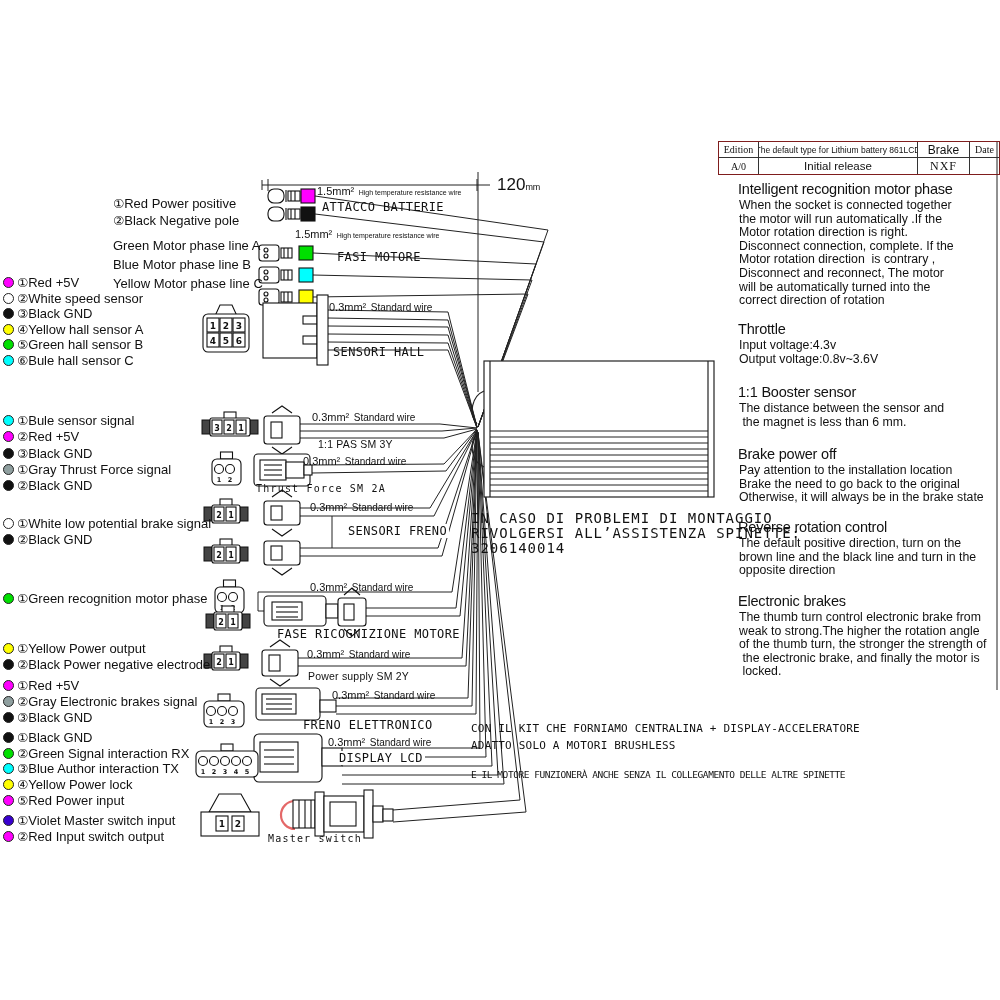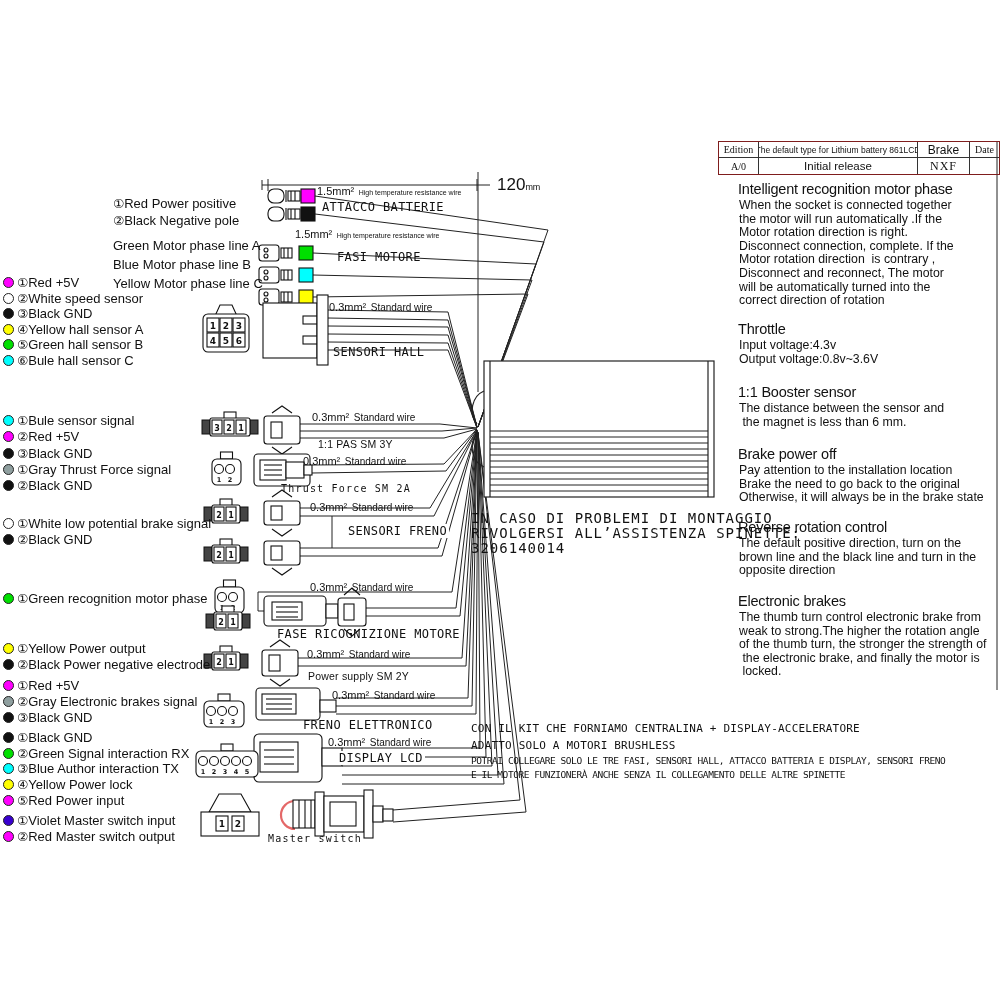--- a/index.html
+++ b/index.html
@@ -443,52 +443,51 @@
 </div>
 <div class="wg" id="wg8">
   <div class="wi"><span class="dot" style="background: rgb(17, 17, 17);"></span><span class="cnum">①</span><span>Black GND</span></div>
   <div class="wi"><span class="dot" style="background: rgb(0, 224, 0);"></span><span class="cnum">②</span><span>Green Signal interaction RX</span></div>
   <div class="wi"><span class="dot" style="background: rgb(0, 255, 255);"></span><span class="cnum">③</span><span>Blue  Author interaction TX</span></div>
   <div class="wi"><span class="dot" style="background: rgb(255, 255, 0);"></span><span class="cnum">④</span><span>Yellow Power lock</span></div>
   <div class="wi"><span class="dot" style="background: rgb(255, 0, 255);"></span><span class="cnum">⑤</span><span>Red Power input</span></div>
 </div>
 <div class="wg" id="wg9">
   <div class="wi"><span class="dot" style="background: rgb(58, 0, 208);"></span><span class="cnum">①</span><span>Violet  Master switch input</span></div>
-  <div class="wi"><span class="dot" style="background: rgb(255, 0, 255);"></span><span class="cnum">②</span><span>Red Master switch output</span></div>
+  <div class="wi"><span class="dot" style="background: rgb(255, 0, 255);"></span><span class="cnum">②</span><span>Red Input switch output</span></div>
 </div>
 
 <div class="spec" style="left:317px;top:181px"><span class="ssz">1.5mm²</span> <span class="sds-sm">High temperature resistance wire</span></div>
 <div class="spec" style="left:295px;top:224px"><span class="ssz">1.5mm²</span> <span class="sds-sm">High temperature resistance wire</span></div>
 <div class="spec" style="left:329px;top:297px"><span class="ssz">0.3mm²</span> <span class="sds">Standard wire</span></div>
 <div class="spec" style="left:312px;top:407px"><span class="ssz">0.3mm²</span> <span class="sds">Standard wire</span></div>
 <div class="spec" style="left:303px;top:451px"><span class="ssz">0.3mm²</span> <span class="sds">Standard wire</span></div>
 <div class="spec" style="left:310px;top:497px"><span class="ssz">0.3mm²</span> <span class="sds">Standard wire</span></div>
 <div class="spec" style="left:310px;top:577px"><span class="ssz">0.3mm²</span> <span class="sds">Standard wire</span></div>
 <div class="spec" style="left:307px;top:644px"><span class="ssz">0.3mm²</span> <span class="sds">Standard wire</span></div>
 <div class="spec" style="left:332px;top:685px"><span class="ssz">0.3mm²</span> <span class="sds">Standard wire</span></div>
 <div class="spec" style="left:328px;top:732px"><span class="ssz">0.3mm²</span> <span class="sds">Standard wire</span></div>
 
 <div class="cname" style="left:322px;top:200px">ATTACCO BATTERIE</div>
 <div class="cname" style="left:337px;top:250px">FASI MOTORE</div>
 <div class="cname" style="left:333px;top:345px">SENSORI HALL</div>
 <div class="cname sans-name" style="left:318px;top:438px">1:1 PAS SM 3Y</div>
-<div class="cname spaced" style="left:281px;top:483px">Thrust Force SM 2A</div>
+<div class="cname spaced" style="left:256px;top:483px">Thrust Force SM 2A</div>
 <div class="cname bgw" style="left:346px;top:524px">SENSORI FRENO</div>
 <div class="cname" style="left:277px;top:627px">FASE RICOGNIZIONE MOTORE</div>
 <div class="cname sans-name" style="left:308px;top:670px">Power supply SM 2Y</div>
 <div class="cname" style="left:303px;top:718px">FRENO ELETTRONICO</div>
 <div class="cname bgw" style="left:337px;top:751px">DISPLAY LCD</div>
 <div class="cname spaced" style="left:268px;top:833px">Master switch</div>
 
 <div class="dim"><span class="dim-v">120</span><span class="dim-u">mm</span></div>
 
 <div class="rn">
   <div>IN CASO DI PROBLEMI DI MONTAGGIO</div>
   <div>RIVOLGERSI ALL’ASSISTENZA SPINETTE:</div>
   <div>3206140014</div>
 </div>
 
 <div class="kn kn-a" style="top:722px">CON IL KIT CHE FORNIAMO CENTRALINA + DISPLAY-ACCELERATORE</div>
 <div class="kn kn-a" style="top:739px">ADATTO SOLO A MOTORI BRUSHLESS</div>
-<div class="kn kn-b" style="top:755px">POTRAI COLLEGARE SOLO LE TRE FASI, SENSORI HALL, ATTACCO BATTERIA E DISPLAY, SENSORI FRENO</div>
 <div class="kn kn-b" style="top:769px">E IL MOTORE FUNZIONERÀ ANCHE SENZA IL COLLEGAMENTO DELLE ALTRE SPINETTE</div>
 
 </div>
 
 </body></html>

